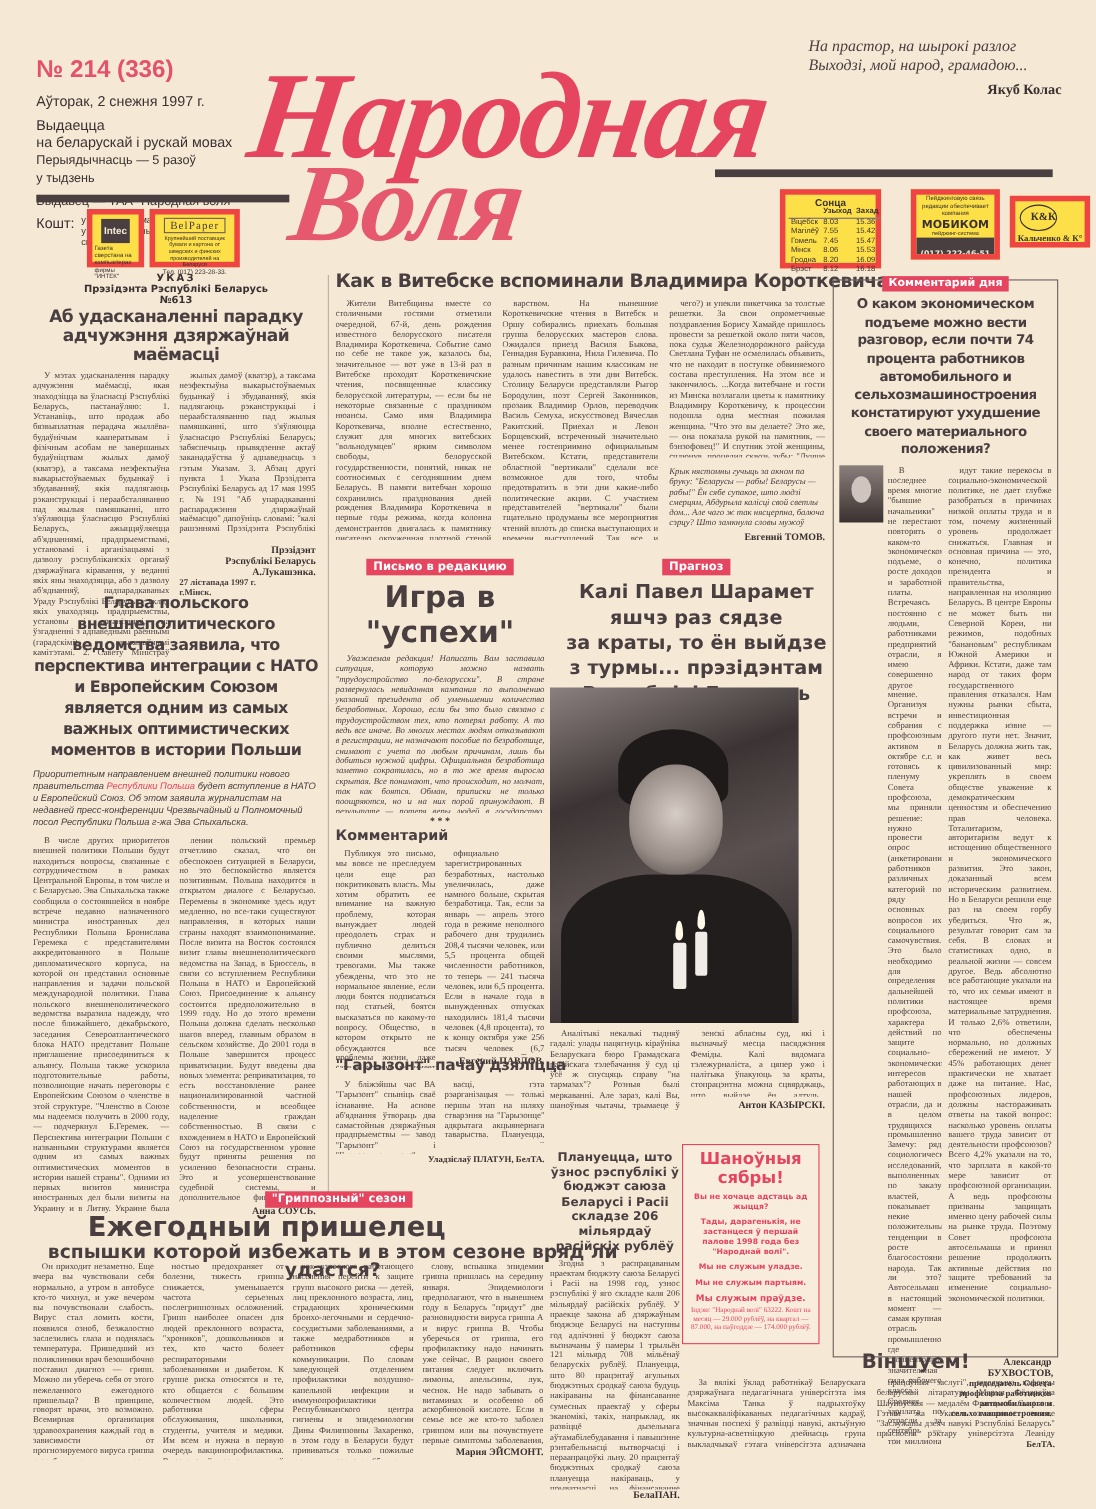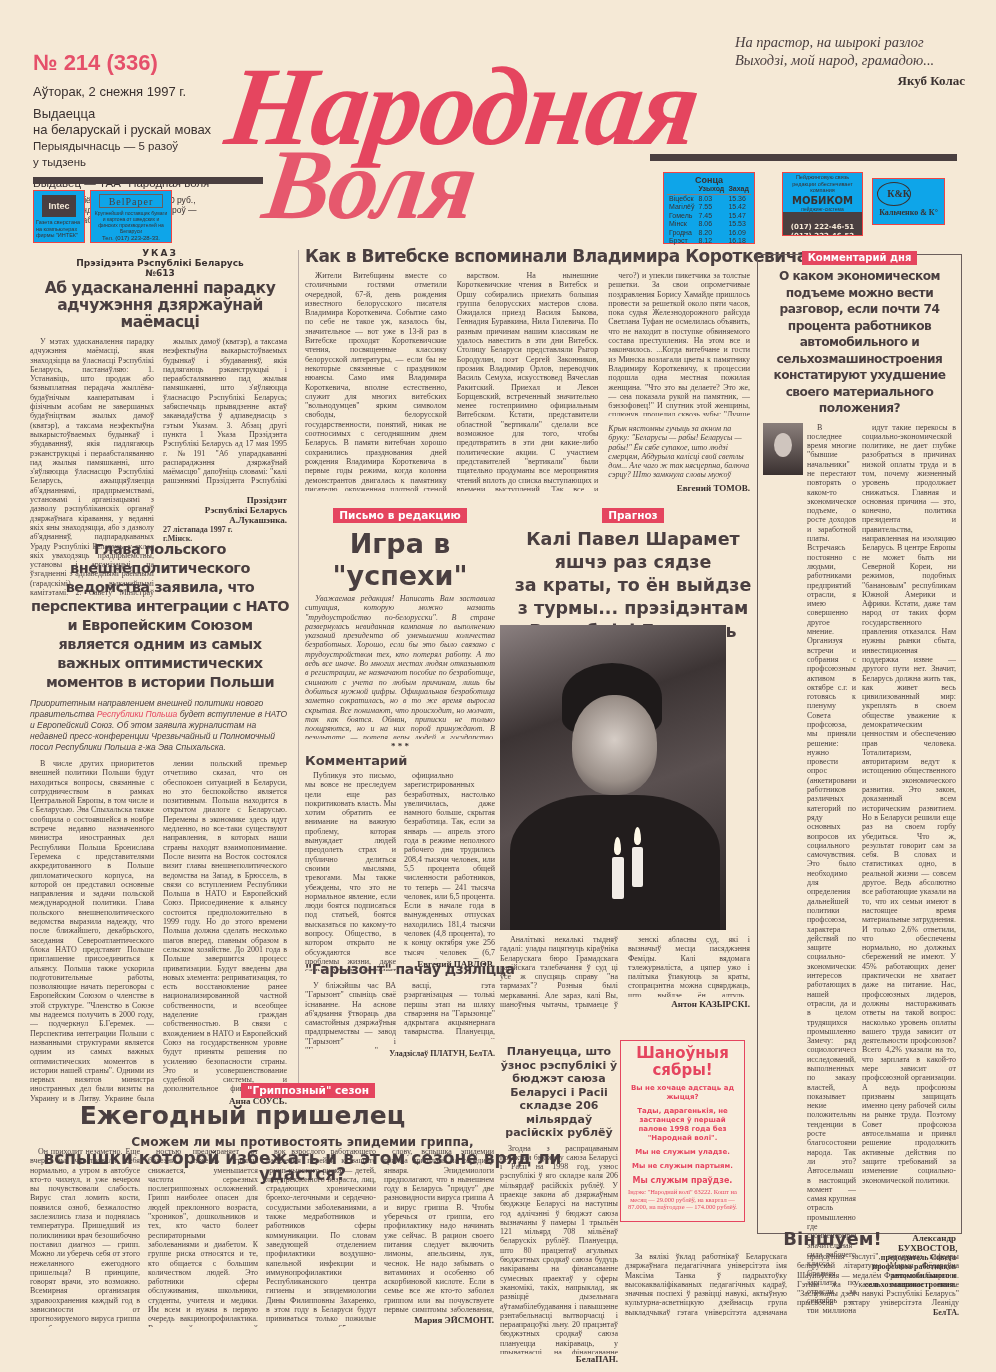--- a/index.html
+++ b/index.html
@@ -23,21 +23,21 @@
     font-style: italic;
     font-weight: bold;
     color: #e5455f;
     letter-spacing: -2px;
     line-height: 1;
   }
 
   .epigraph { font-family: "Liberation Serif", serif; font-style: italic; font-size: 14.5px; line-height: 18px; color: #4a3f40; }
   .epigraph-author { font-family: "Liberation Serif", serif; font-weight: bold; font-size: 13px; color: #3a3130; }
 
-  .box { border: 1px solid #ef4444; background: #0ea5e9; }
+  .box { border: 5px solid #ef4444; background: #fde047; margin-left: 46px; }
   .adbox-text { font-family: "Liberation Sans", sans-serif; font-size: 7px; line-height: 9px; color: #3a3130; }
 
   .sun-table { font-family: "Liberation Sans", sans-serif; font-size: 7px; color: #3a3130; border-collapse: collapse; width: 100%; }
   .sun-table td, .sun-table th { padding: 0 2px; line-height: 8.5px; text-align: left; }
   .sun-table th { font-weight: bold; font-size: 7px; border-bottom: 1px solid #8a7d7a; }
 
   .headline-cond {
     font-family: "DejaVu Sans", sans-serif;
     font-weight: bold;
     color: #4a3f40;
@@ -323,21 +323,20 @@
       <div class="byline" style="font-size:8px;">профсоюза работников</div>
       <div class="byline" style="font-size:8px;">автомобильного и</div>
       <div class="byline" style="font-size:8px;">сельхозмашиностроения.</div>
     </div>
   </div>
 </div>
 
 <div class="abs" style="left:30px; top:1080px; width:465px;">
   <div style="text-align:right; padding-right:120px;"><span class="rubric">"Гриппозный" сезон</span></div>
   <div class="headline-sans" style="font-size:25px; line-height:30px; text-align:center; margin-top:3px; padding-right:40px;">Ежегодный пришелец</div>
-  <div class="headline-sans" style="font-size:12.2px; line-height:16px; text-align:center; margin-top:3px; width:545px;">Сможем ли мы противостоять эпидемии гриппа,</div>
   <div class="headline-sans" style="font-size:17px; line-height:16px; text-align:center; width:545px;">вспышки которой избежать и в этом сезоне вряд ли удастся?</div>
 </div>
 
 <div class="abs" style="left:30px; top:1147px; width:465px; display:flex; gap:8px;">
   <div class="body-text" style="width:110px; height:180px; text-indent:8px;">Он приходит незаметно. Еще вчера вы чувствовали себя нормально, а утром в автобусе кто-то чихнул, и уже вечером вы почувствовали слабость. Вирус стал ломить кости, появился озноб, безжалостно заслезились глаза и поднялась температура. Пришедший из поликлиники врач безошибочно поставил диагноз — грипп. Можно ли уберечь себя от этого нежеланного ежегодного пришельца? В принципе, говорят врачи, это возможно. Всемирная организация здравоохранения каждый год в зависимости от прогнозируемого вируса гриппа разрабатывает вакцины против этого инфекционного заболевания. Эпидемиологи утверждают, что сделанная прививка эффективно борется с гриппом, вызванным вирусами А и В. Если вакцина соответствует штамму вируса гриппа, распространенному в данное время, то почти 80 процентам привитых граждан удается избежать заболевания. В тех случаях, когда вакцина не пол-</div>
   <div class="body-text" style="width:110px; height:180px; text-indent:8px;">ностью предохраняет от болезни, тяжесть гриппа снижается, уменьшается частота серьезных послегриппозных осложнений. Грипп наиболее опасен для людей преклонного возраста, "хроников", дошкольников и тех, кто часто болеет респираторными заболеваниями и диабетом. К группе риска относятся и те, кто общается с большим количеством людей. Это работники сферы обслуживания, школьники, студенты, учителя и медики. Им всем и нужна в первую очередь вакцинопрофилактика. В советский период в нашей республике прививалось до 70 процентов населения. Но врачи должны были признать, что вакцинопрофилактика не давала желаемого эффекта: гриппом болели и привитые граждане. Сегодня в политике вакцинации в Беларуси произошли изменения. В соответствии с научными данными и рекомендациями Всемирной организации здравоохранения пересмотрена ее тактика: от массовых приви-</div>
   <div class="body-text" style="width:110px; height:180px; text-indent:8px;">вок взрослого работающего населения перейти к защите групп высокого риска — детей, лиц преклонного возраста, лиц, страдающих хроническими бронхо-легочными и сердечно-сосудистыми заболеваниями, а также медработников и работников сферы коммуникации. По словам заведующей отделением профилактики воздушно-капельной инфекции и иммунопрофилактики Республиканского центра гигиены и эпидемиологии Дины Филипповны Захаренко, в этом году в Беларуси будут прививаться только пожилые люди в возрасте 65 лет и старше, а также часто болеющие или страдающие одним из хронических заболеваний сердца или дыхательных путей граждане. Просто купить вакцину и сделать себе прививку вы не сможете. В нашей республике вакцины частным лицам не продаются. В этом сезоне, когда оттепели начались уже в ноябре, рост заболеваемости гриппом может возникнуть в любой момент. В прошлом, к</div>
   <div style="width:110px;">
     <div class="body-text" style="height:168px; text-indent:8px;">слову, вспышка эпидемии гриппа пришлась на середину января. Эпидемиологи предполагают, что в нынешнем году в Беларусь "придут" две разновидности вируса гриппа А и вирус гриппа В. Чтобы уберечься от гриппа, его профилактику надо начинать уже сейчас. В рацион своего питания следует включить лимоны, апельсины, лук, чеснок. Не надо забывать о витаминах и особенно об аскорбиновой кислоте. Если в семье все же кто-то заболел гриппом или вы почувствуете первые симптомы заболевания, можете начинать принимать противовирусные препараты — ремантадин, арбидол, оксолиновую мазь, интерферон. А ныне в аптеках появился противогриппозный комплекс, куда входят димедрол, аскорбиновая кислота и тамоген (капли в нос). Помимо того, это комплекс недорогой, на его упаковке имеется схема приема препарата. А это, согласитесь, очень удобно.</div>
     <div class="byline">Мария ЭЙСМОНТ.</div>

